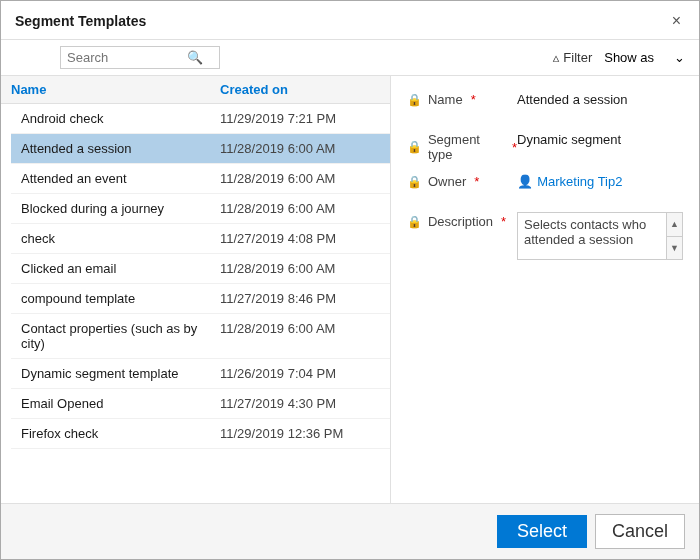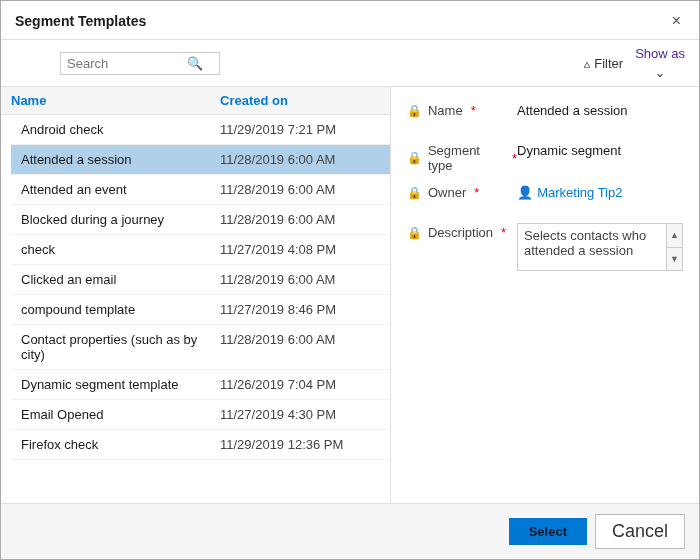--- a/index.html
+++ b/index.html
@@ -71,27 +71,26 @@
       gap: 4px;
       cursor: pointer;
       color: #333;
       font-size: 13px;
       background: none;
       border: none;
     }
     .show-as-btn {
       display: flex;
       align-items: center;
-      gap: 4px;
-      cursor: pointer;
-      color: #4c1d95;
+      gap: 20px;
+      cursor: pointer;
+      color: #000000;
       font-size: 13px;
       background: none;
       border: none;
-      flex-direction: column;
     }
     .dialog-body {
       display: flex;
       flex: 1;
       overflow: hidden;
     }
     .list-panel {
       width: 390px;
       display: flex;
       flex-direction: column;
@@ -188,26 +187,25 @@
       display: flex;
       justify-content: flex-end;
       align-items: center;
       padding: 10px 14px;
       border-top: 1px solid #e0e0e0;
       background: #f5f5f5;
       gap: 8px;
     }
     .btn-select {
       background: #0078d4;
-      color: #0f172a;
+      color: #ffffff;
       border: none;
       padding: 6px 20px;
       cursor: pointer;
-      font-size: 13px;
-      font-weight: bold;
+      font-size: 18px;
     }
     .btn-cancel {
       background: #fff;
       color: #333;
       border: 1px solid #bbb;
       padding: 6px 16px;
       cursor: pointer;
       font-size: 18px;
     }
     

